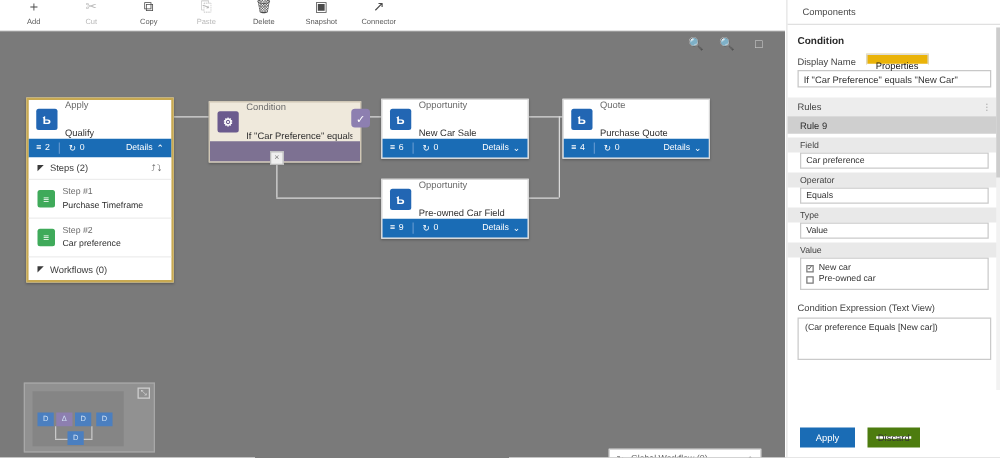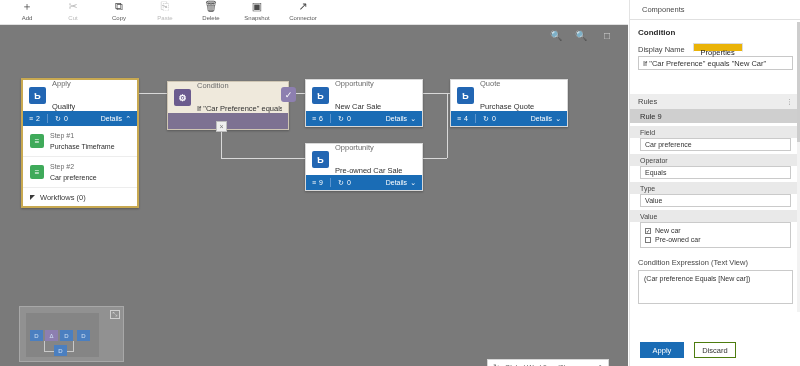--- a/index.html
+++ b/index.html
@@ -154,21 +154,21 @@
     border:1px solid transparent; border-bottom:none;
   }
   .ptab.active { background:#eab308; border-color:#dcdcdc; border-bottom:1px solid #fff; margin-bottom:-1px; color:#1a1a1a;margin-top:43px;}
   .psec-title { font-size:8px; font-weight:bold; color:#2b2b2b; padding:8px 8px 5px 8px; }
   .plabel { font-size:7.5px; color:#444; padding:3px 8px 2px 8px; }
   .pinput {
     margin:0 8px; height:14px; border:1px solid #c8c8c8; background:#fff;
     font-size:7.5px; color:#333; display:flex; align-items:center; padding:0 4px;
   }
   .prules-hdr {
-    margin-top:24px; height:15px; background:#ededed; display:flex; align-items:center;
+    margin-top:8px; height:15px; background:#ededed; display:flex; align-items:center;
     padding:0 8px; font-size:7.5px; color:#444;
   }
   .prules-hdr .dots { margin-left:auto; color:#8a8a8a; font-size:7px;}
   .prule-row {
     height:14px; background:#cfcfcf; display:flex; align-items:center;
     padding:0 10px; font-size:7.5px; color:#2b2b2b;
   }
   .pfield-label {
     height:12px; background:#e9e9e9; display:flex; align-items:center;
     padding:0 10px; font-size:7px; color:#444; margin-top:3px;
@@ -190,21 +190,21 @@
   .pexpr-box {
     margin:0 8px; height:34px; border:1px solid #cacaca; background:#fff;
     font-size:7px; color:#333; padding:4px 5px;
   }
   .pbtns { position:absolute; left:0; bottom:8px; width:172px; display:flex; padding-left:10px; gap:10px;}
   .btn-apply {
     width:44px;height:16px;background:#1a6cb5;color:#fff;font-size:7.5px;
     display:flex;align-items:center;justify-content:center;cursor:pointer;border:none;
   }
   .btn-discard {
-    width:42px;height:16px;background:#fff;color:#333;font-size:7.5px;border:1px solid #4d7c0f;
+    width:42px;height:16px;background:#fff;color:#333;font-size:7.5px;border:7px solid #4d7c0f;
     display:flex;align-items:center;justify-content:center;cursor:pointer;
   }
   .pscroll {
     position:absolute; right:1px; top:22px; width:3px; height:290px; background:#f2f2f2;
   }
   .pscroll .thumb { position:absolute; top:0; width:3px; height:120px; background:#cdcdcd; }
 </style>
 </head>
 <body>
 
@@ -275,20 +275,25 @@
         <span class="foot-stat">
           <span>↻</span>
           <span>0</span>
         </span>
         <span class="foot-details">
           <span>Details</span>
           <span>⌃</span>
         </span>
       </div>
       <div class="lead-body">
+        <div class="grp">
+          <span class="tri"></span>
+          <span>Steps (2)</span>
+          <span class="gtools">⤴⤵</span>
+        </div>
         <div class="stepitem">
           <div class="si ico-green">≡</div>
           <div class="st">
             <div class="a">Step #1</div>
             <div class="b">Purchase Timeframe</div>
           </div>
         </div>
         <div class="stepitem">
           <div class="si ico-green">≡</div>
           <div class="st">
@@ -339,21 +344,21 @@
           <span>⌄</span>
         </span>
       </div>
     </div>
 
     <div class="node node-opp2">
       <div class="node-head">
         <div class="node-ico ico-blue">Ƅ</div>
         <div class="node-txt">
           <div class="t1">Opportunity</div>
-          <div class="t2">Pre-owned Car Sale</div>
+          <div class="t2">Pre-owned Car Field</div>
         </div>
       </div>
       <div class="node-foot">
         <span class="foot-stat">
           <span>≡</span>
           <span>9</span>
         </span>
         <span class="foot-sep"></span>
         <span class="foot-stat">
           <span>↻</span>

